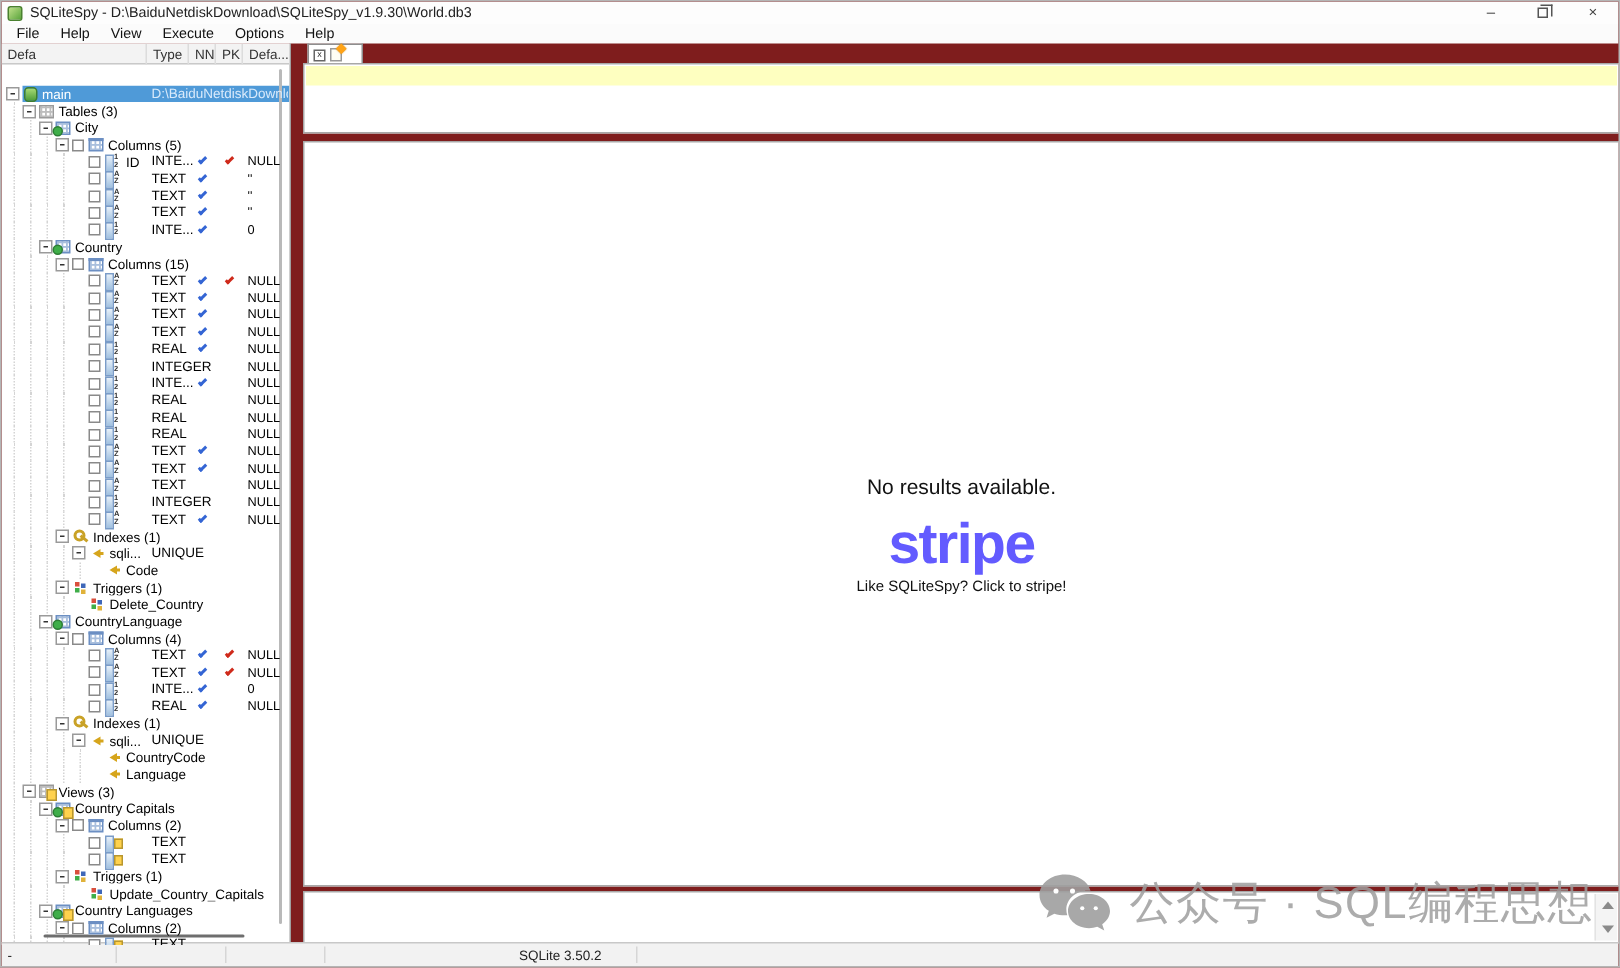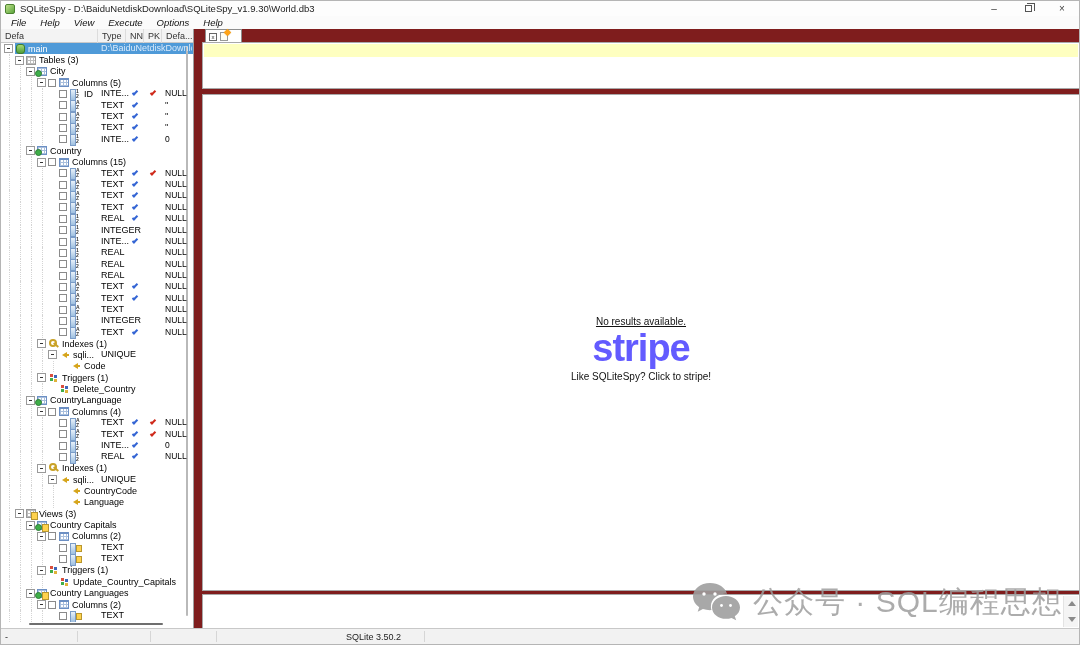--- a/index.html
+++ b/index.html
@@ -16,30 +16,30 @@
   .wbtns { position:absolute; right:0; top:0; height:15px; display:flex; }
   .wbtn { width:34px; height:15px; display:flex; align-items:center; justify-content:center;
           font-size:10px; color:#444; cursor:default; }
   .restore-box { position:relative; width:7px; height:7px; border:1px solid #555; background:#fdfdfd; }
   .restore-box::before { content:""; position:absolute; left:1px; top:-3px; width:7px; height:7px;
           border:1px solid #555; border-left:none; border-bottom:none; }
 
   
   .menubar { position:absolute; left:0; top:15px; right:0; height:13px; background:#fbfbfb;
              display:flex; align-items:center; padding-left:3px; }
-  .menubar span { font-size:9.5px; color:#111; padding:0 7px;font-style:italic; }
+  .menubar span { font-size:9.5px; color:#111; padding:0 7px; }
 
   
   .treepanel { position:absolute; left:0; top:28px; width:193px; height:601px;
                background:#fff; border-right:1px solid #a0a0a0; overflow:hidden; }
   .treehead { position:absolute; left:0; top:0; right:0; height:14px; background:#f3f3f3;
               border-bottom:1px solid #c9c9c9; font-size:9px; color:#333; }
   .th { position:absolute; top:0; height:14px; line-height:14px; padding-left:4px;
         border-right:1px solid #dcdcdc; overflow:hidden; white-space:nowrap; }
-  .treebody { position:absolute; left:0; top:14px; right:0; height:579px; overflow:hidden; }
+  .treebody { position:absolute; left:0; top:28px; right:0; height:579px; overflow:hidden; }
 
   .tree-row { position:relative; height:11.35px; display:flex; align-items:center;
               font-size:9px; white-space:nowrap; }
   .tree-row > * { z-index:1; }
   .hl { position:absolute; left:14px; right:0; top:0; bottom:0; background:#4f9ad8; z-index:0; }
   .sel .nm { color:#fff; }
   .sel .c-type { color:#d9eafb; }
   .guide { position:absolute; top:0; bottom:0; border-left:1px dotted #d4d4d4; z-index:0; }
   .ind { flex:none; }
   .slot { flex:none; width:11px; }
@@ -110,22 +110,22 @@
   .tnew::after { content:""; position:absolute; right:-3px; top:-3px; width:5px; height:5px;
                  background:#ffa316; transform:rotate(45deg); box-shadow:0 0 1px #c97b00; }
 
   .editor { position:absolute; left:201px; top:41px; width:878px; height:47px;
             background:#fff; border:1px solid #a8a8a8; }
   .curline { position:absolute; left:1px; right:1px; top:1px; height:13px; background:#feffc0; }
 
   .resultbox { position:absolute; left:201px; top:93px; width:878px; height:497px;
                background:#fff; border:1px solid #a8a8a8; }
   .empty-cluster { position:absolute; left:0; right:0; top:221px; text-align:center; }
-  .noresults { font-size:10px; color:#111;text-decoration:underline; }
-  .stripelogo { margin-top:3px; font-size:38px; font-weight:bold; letter-spacing:-1px; line-height:36px; }
+  .noresults { font-size:14px; color:#111; }
+  .stripelogo { margin-top:13px; font-size:38px; font-weight:bold; letter-spacing:-1px; line-height:36px; }
   .donate { margin-top:5px; font-size:10px; color:#111; }
 
   .bottompane { position:absolute; left:201px; top:593px; width:878px; height:35px;
                 background:#fff; border:1px solid #a8a8a8; }
   .vsb { position:absolute; right:1px; top:1px; bottom:1px; width:15px; background:#f4f4f4;
          border-left:1px solid #e3e3e3; }
   .arr { position:absolute; left:4px; width:0; height:0; border-left:4px solid transparent;
          border-right:4px solid transparent; }
   .arr.up { top:5px; border-bottom:5px solid #8a8a8a; }
   .arr.dn { bottom:5px; border-top:5px solid #8a8a8a; }

